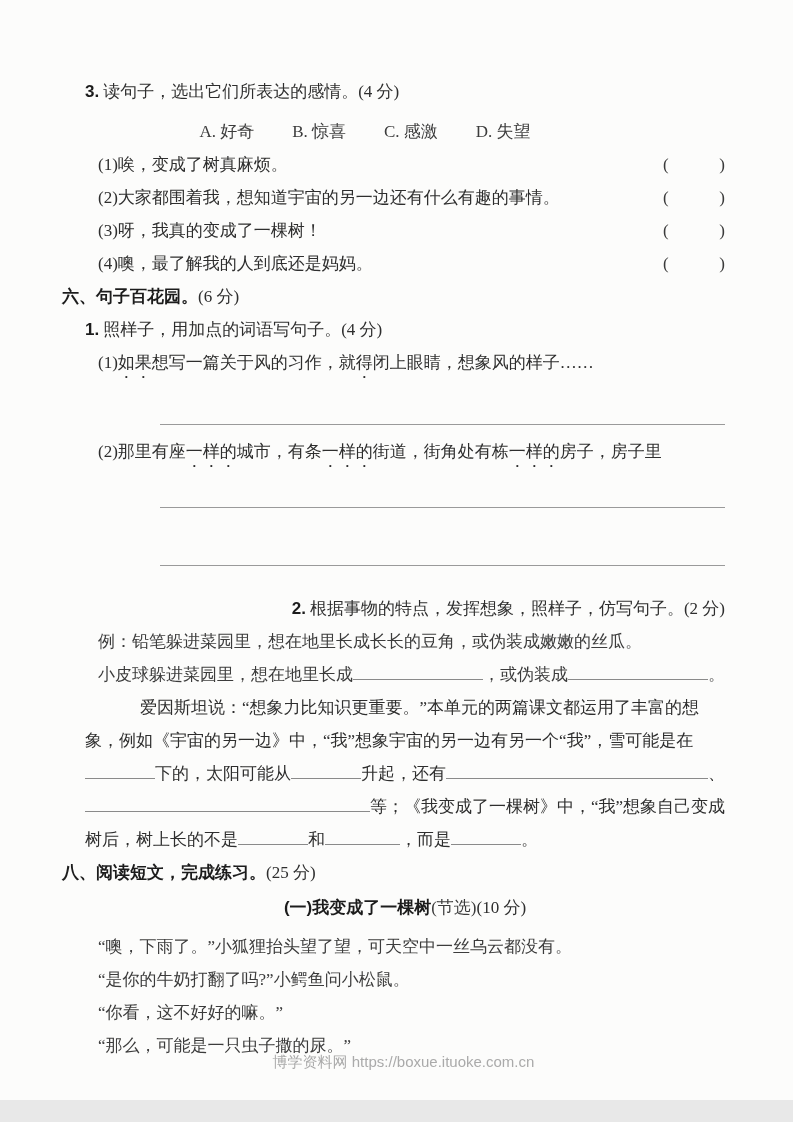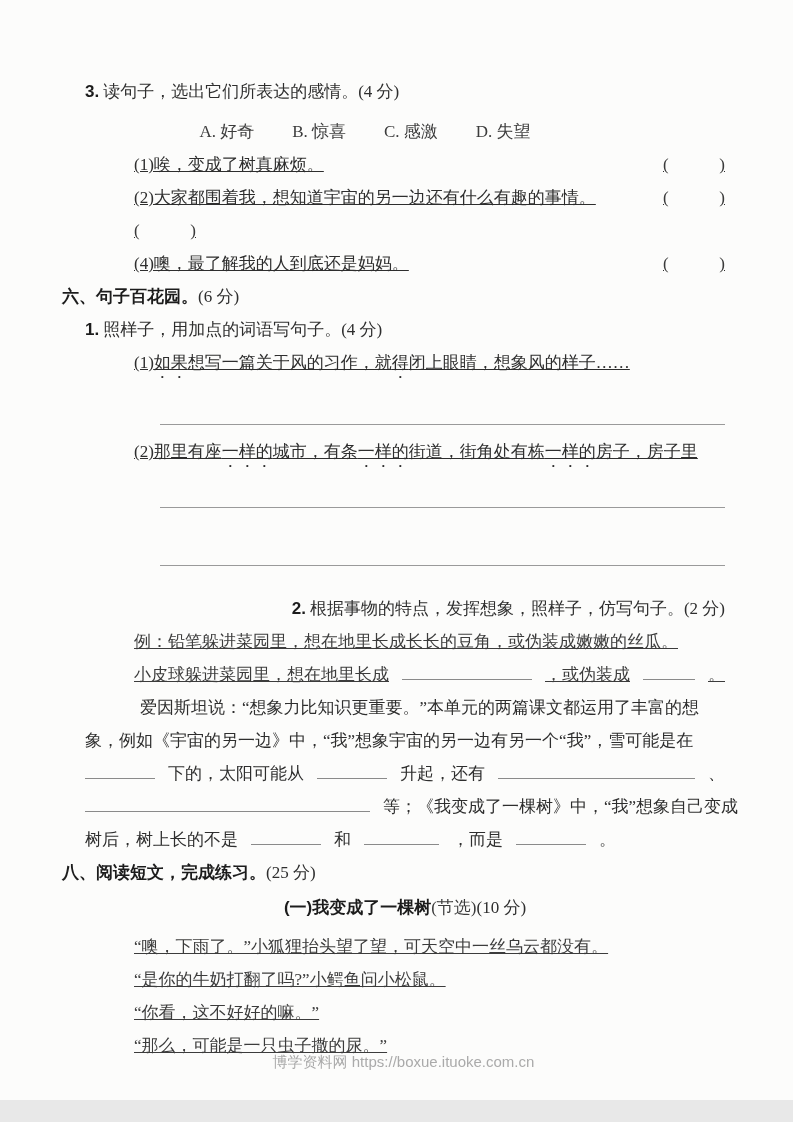--- a/index.html
+++ b/index.html
@@ -6,21 +6,21 @@
   .page{
     width:793px;height:1100px;position:relative;margin:0 auto;
     background:#fcfcfb;color:#2e2e2e;overflow:hidden;
     font-family:"Liberation Serif","DejaVu Serif",serif;
   }
   .content{position:absolute;left:85px;right:68px;top:75px;}
   .line{font-size:17px;line-height:33px;}
   .sans{font-family:"Liberation Sans","DejaVu Sans",sans-serif;}
   .bold{font-weight:bold;color:#1c1c1c;}
   .kai{color:#3c3c3c;}
-  .indent1{margin-left:49px;text-decoration:underline;}
+  .indent1{margin-left:13px;}
   .indent2{margin-left:67px;}
   .sec-head{margin-left:-23px;}
   .qnum{font-weight:bold;color:#1c1c1c;margin-right:4px;}
   
   .options{display:flex;justify-content:center;gap:38px;width:560px;margin-top:7px;}
   
   .q3-item{display:flex;justify-content:space-between;align-items:baseline;}
   .paren{display:inline-flex;width:62px;justify-content:space-between;color:#3a3a3a;flex:none;}
   
   .em-dot{
@@ -30,21 +30,21 @@
     text-emphasis-position:under right;
   }
   
   .ans-line{border-bottom:1.5px solid #9a9a9a;margin-left:75px;}
   .ans-line.h1{height:42px;}
   .ans-line.h2{height:36px;}
   .ans-line.h3{height:57px;}
   .blank{display:inline-block;border-bottom:1.5px solid #8a8a8a;height:19px;vertical-align:baseline;flex:none;}
   .w70{width:70px;} .w75{width:75px;} .w130{width:130px;} .w285{width:285px;}
   .grow{flex:1 1 auto;}
-  .flexline{display:flex;align-items:baseline;gap:13px;}
+  .flexline{display:flex;align-items:baseline;}
   .flexline .t{white-space:nowrap;flex:none;}
   .p-indent{text-indent:55px;}
   .center-title{text-align:center;margin-top:2px;}
   .footer{
     position:absolute;left:14px;right:0;bottom:28px;text-align:center;
     color:#aaaaaa;font-size:15px;
     font-family:"Liberation Sans","DejaVu Sans",sans-serif;
   }
   .mt6{margin-top:6px;} .mt26{margin-top:26px;text-align:right;} .mt10{margin-top:10px;}
 </style>
@@ -71,20 +71,21 @@
         </span>
     </div>
     <div class="line q3-item indent1">
       <span>(2)大家都围着我，想知道宇宙的另一边还有什么有趣的事情。</span>
       <span class="paren">
           <span>(</span>
           <span>)</span>
         </span>
     </div>
     <div class="line q3-item indent1">
+      <span>(3)呀，我真的变成了一棵树！</span>
       <span class="paren">
           <span>(</span>
           <span>)</span>
         </span>
     </div>
     <div class="line q3-item indent1">
       <span>(4)噢，最了解我的人到底还是妈妈。</span>
       <span class="paren">
           <span>(</span>
           <span>)</span>

